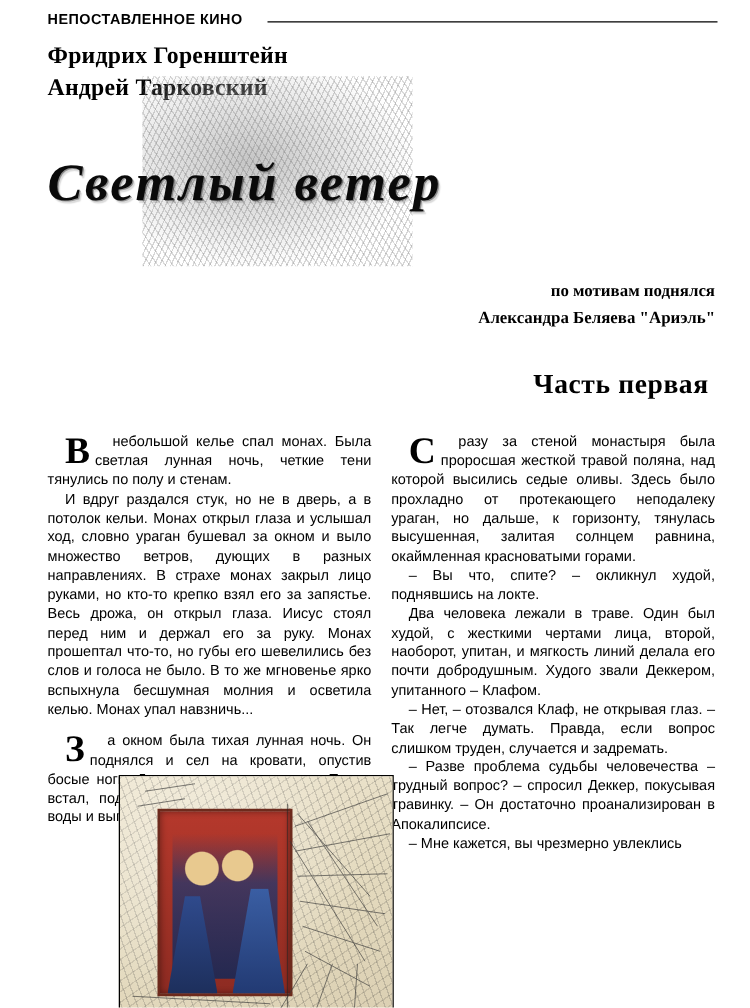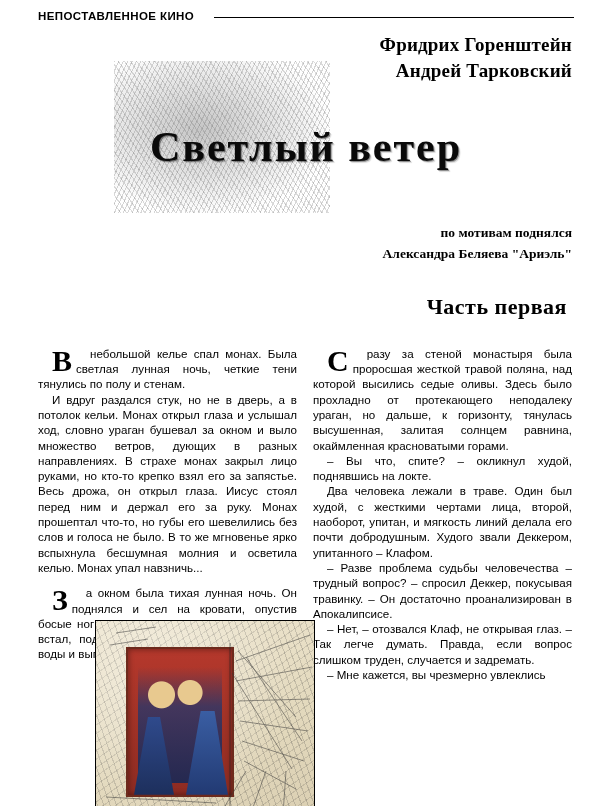--- a/index.html
+++ b/index.html
@@ -39,21 +39,20 @@
   }
   .runhead-rule {
     flex: 1;
     height: 0;
     border-top: 1.5px solid #000;
     margin-top: 2px;
   }
 
   
   .authors {
-    text-align: right;
     font-family: "Liberation Serif", serif;
     font-weight: bold;
     font-size: 19px;
     line-height: 1.35;
     margin-top: 10px;
     margin-right: 2px;
     letter-spacing: 0.2px;
   }
   .title-zone {
     position: relative;
@@ -70,27 +69,27 @@
       repeating-linear-gradient(115deg, rgba(120,120,120,0.30) 0px, rgba(120,120,120,0.30) 1px, rgba(255,255,255,0) 1px, rgba(255,255,255,0) 4px),
       repeating-linear-gradient(55deg, rgba(90,90,90,0.22) 0px, rgba(90,90,90,0.22) 1px, rgba(255,255,255,0) 1px, rgba(255,255,255,0) 5px),
       radial-gradient(ellipse at 40% 45%, rgba(150,150,150,0.55) 0%, rgba(190,190,190,0.35) 45%, rgba(255,255,255,0) 72%);
     filter: blur(0.3px);
   }
   .title-main {
     position: absolute;
     left: 0;
     right: 0;
     top: 34px;
-    text-align: center;
     font-family: "Liberation Serif", serif;
     font-weight: bold;
     font-size: 42px;
     letter-spacing: 2px;
     color: #0a0a0a;
     text-shadow: 1px 1px 0 rgba(0,0,0,0.35), 2px 2px 1px rgba(0,0,0,0.15);
+    font-style: italic;
   }
   .subtitle {
     text-align: right;
     font-family: "Liberation Serif", serif;
     font-weight: bold;
     font-size: 13.5px;
     line-height: 1.5;
     margin-top: 16px;
     margin-right: 2px;
   }
@@ -257,19 +256,19 @@
 
       <p><span>И вдруг раздался стук, но не в дверь, а в потолок кельи. Монах открыл глаза и услышал ход, словно ураган бушевал за окном и выло множество ветров, дующих в разных направлениях. В страхе монах закрыл лицо руками, но кто-то крепко взял его за запястье. Весь дрожа, он открыл глаза. Иисус стоял перед ним и держал его за руку. Монах прошептал что-то, но губы его шевелились без слов и голоса не было. В то же мгновенье ярко вспыхнула бесшумная молния и осветила келью. Монах упал навзничь...</span></p>
 
       <p class="dropcap-para" style="margin-top:10px"><span class="dropcap">З</span><span>а окном была тихая лунная ночь. Он поднялся и сел на кровати, опустив босые ноги. Долго не мог успокоиться. Потом встал, подошел к двери, налил из кувшина воды и выпил, не отрываясь, целую кружку.</span></p>
     </div>
 
     <div class="col">
       <p class="dropcap-para"><span class="dropcap">С</span><span>разу за стеной монастыря была проросшая жесткой травой поляна, над которой высились седые оливы. Здесь было прохладно от протекающего неподалеку ураган, но дальше, к горизонту, тянулась высушенная, залитая солнцем равнина, окаймленная красноватыми горами.</span></p>
       <p><span>– Вы что, спите? – окликнул худой, поднявшись на локте.</span></p>
       <p><span>Два человека лежали в траве. Один был худой, с жесткими чертами лица, второй, наоборот, упитан, и мягкость линий делала его почти добродушным. Худого звали Деккером, упитанного – Клафом.</span></p>
+      <p><span>– Нет, – отозвался Клаф, не открывая глаз. – Так легче думать. Правда, если вопрос слишком труден, случается и задремать.</span></p>
       <p><span>– Разве проблема судьбы человечества – трудный вопрос? – спросил Деккер, покусывая травинку. – Он достаточно проанализирован в Апокалипсисе.</span></p>
-      <p><span>– Нет, – отозвался Клаф, не открывая глаз. – Так легче думать. Правда, если вопрос слишком труден, случается и задремать.</span></p>
       <p><span>– Мне кажется, вы чрезмерно увлеклись</span></p>
     </div>
 
   </div>
 </div>
 
 </body></html>

